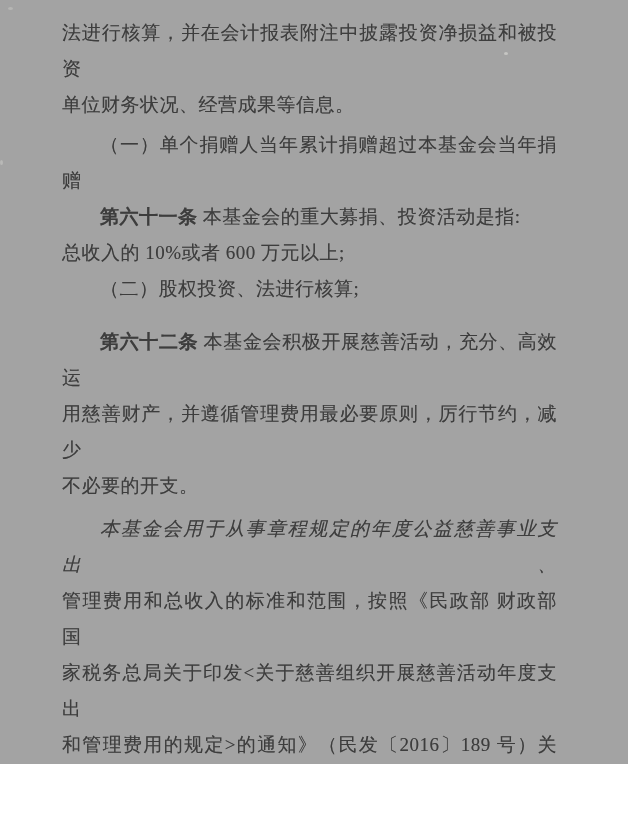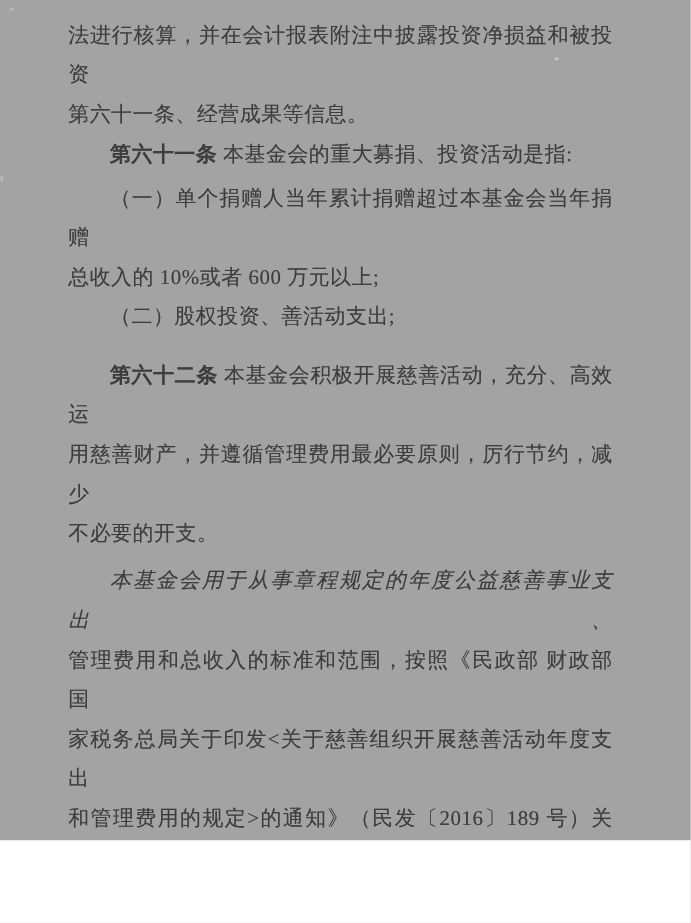--- a/index.html
+++ b/index.html
@@ -60,25 +60,25 @@
 </head>
 <body>
 
 <div class="page">
   <div class="speck s1"></div>
   <div class="speck s2"></div>
   <div class="speck s3"></div>
 
   <div class="content">
     <div class="ln j">法进行核算，并在会计报表附注中披露投资净损益和被投资</div>
-    <div class="ln">第六十一条、经营成果等信息。</div>
+    <div class="ln">单位财务状况、经营成果等信息。</div>
+    <div class="ln ind j g4">（一）单个捐赠人当年累计捐赠超过本基金会当年捐赠</div>
     <div class="ln ind"><span class="hd">第六十一条</span><span> 本基金会的重大募捐、投资活动是指:</span></div>
-    <div class="ln ind j g4">（一）单个捐赠人当年累计捐赠超过本基金会当年捐赠</div>
     <div class="ln">总收入的 10%或者 600 万元以上;</div>
-    <div class="ln ind">（二）股权投资、善活动支出;</div>
+    <div class="ln ind">（二）股权投资、法进行核算;</div>
     <div class="ln ind j g3"><span class="hd">第六十二条</span><span> 本基金会积极开展慈善活动，充分、高效运</span></div>
     <div class="ln j">用慈善财产，并遵循管理费用最必要原则，厉行节约，减少</div>
     <div class="ln">不必要的开支。</div>
     <div class="ln ind j g7">本基金会用于从事章程规定的年度公益慈善事业支出、</div>
     <div class="ln j">管理费用和总收入的标准和范围，按照《民政部 财政部 国</div>
     <div class="ln j">家税务总局关于印发&lt;关于慈善组织开展慈善活动年度支出</div>
     <div class="ln j">和管理费用的规定&gt;的通知》（民发〔2016〕189 号）关于慈</div>
     <div class="ln">善活动支出、管理费用和上年总收入的有关规定执行。</div>
 
   </div>

